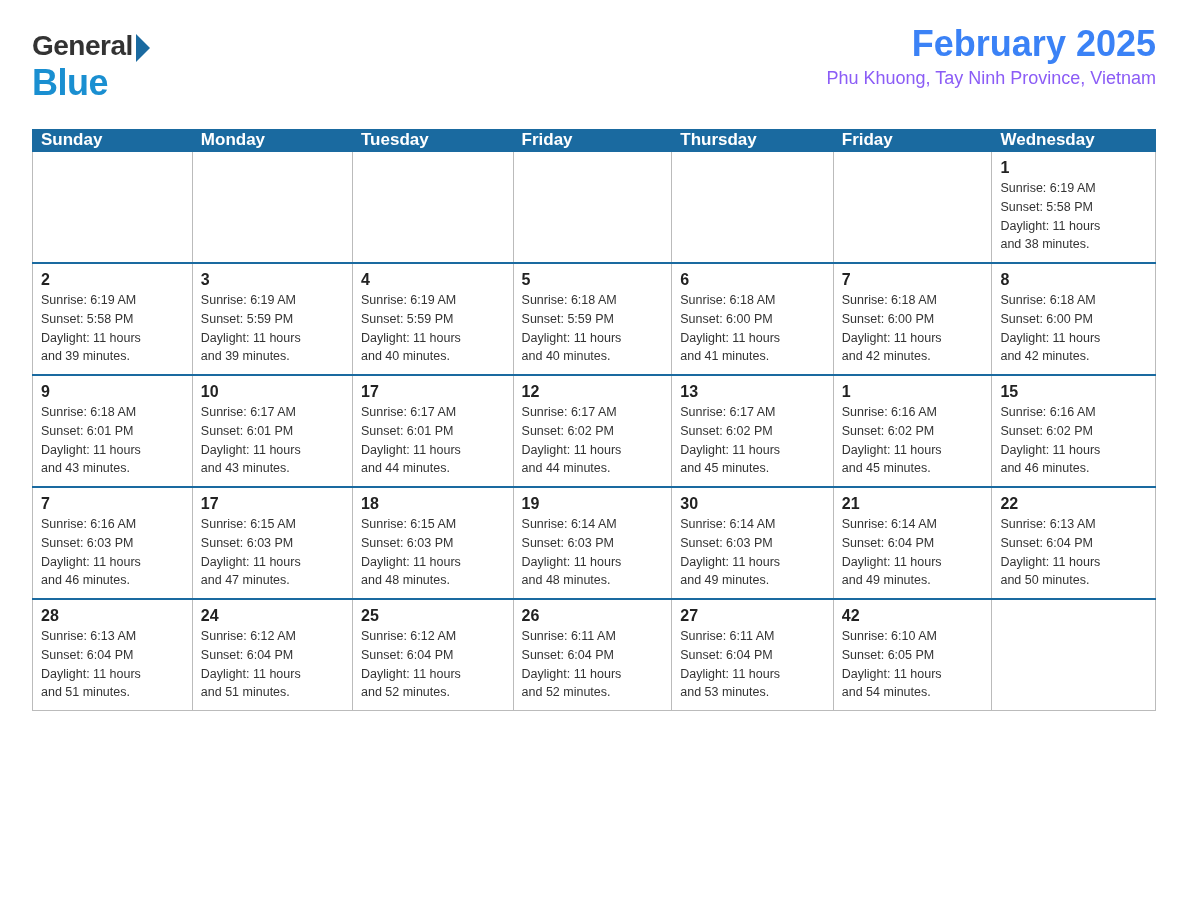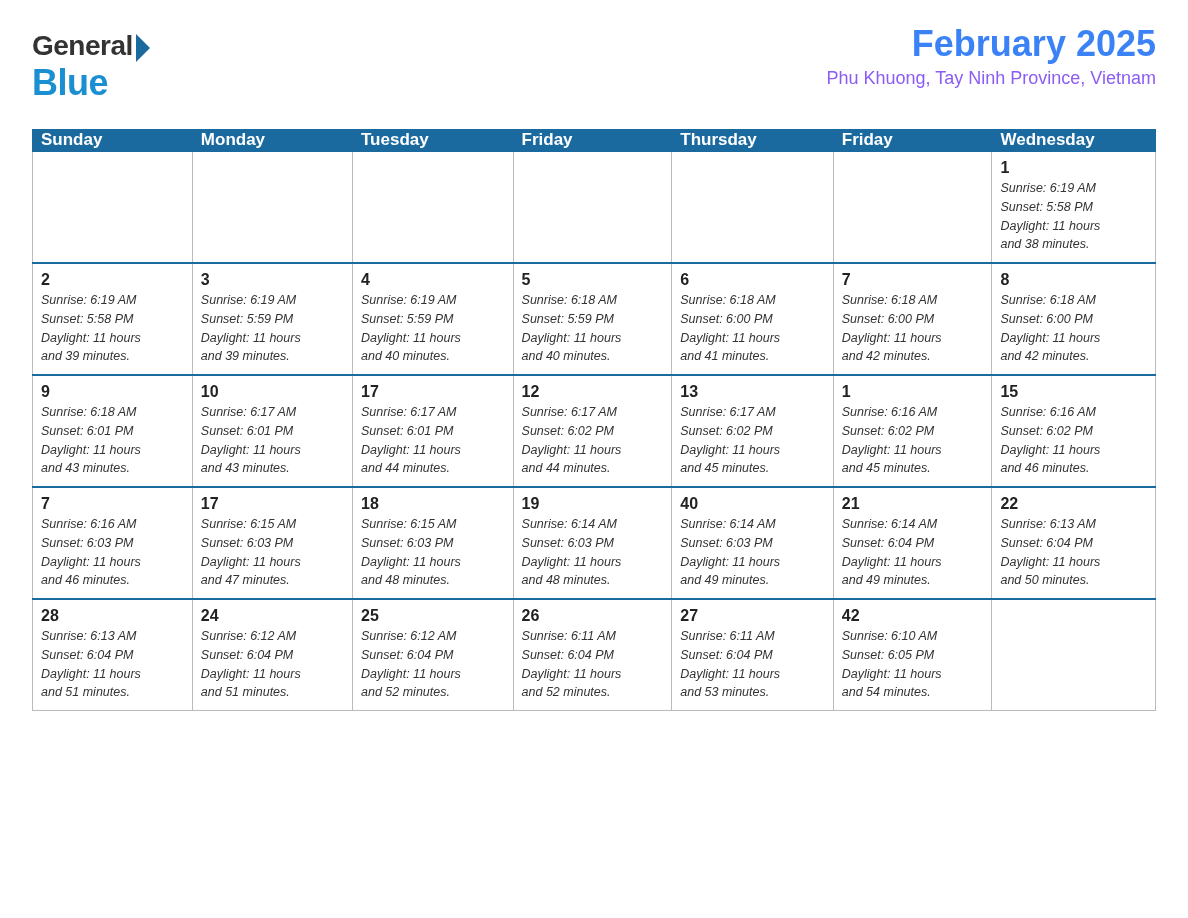--- a/index.html
+++ b/index.html
@@ -97,21 +97,20 @@
       font-size: 16px;
       font-weight: bold;
       color: #222;
       display: block;
       margin-bottom: 2px;
     }
     .day-info {
       font-size: 12.5px;
       color: #333;
       line-height: 1.5;
-      font-style: italic;
     }
     .empty-cell {
       background: #f5f5f5;
     }
   </style>
 </head>
 <body>
 
 <div class="page">
   <div class="header-row">
@@ -224,21 +223,21 @@
           </td>
           <td>
             <span class="day-num">18</span>
             <div class="day-info">Sunrise: 6:15 AM<br>Sunset: 6:03 PM<br>Daylight: 11 hours<br>and 48 minutes.</div>
           </td>
           <td>
             <span class="day-num">19</span>
             <div class="day-info">Sunrise: 6:14 AM<br>Sunset: 6:03 PM<br>Daylight: 11 hours<br>and 48 minutes.</div>
           </td>
           <td>
-            <span class="day-num">40</span>
+            <span class="day-num">30</span>
             <div class="day-info">Sunrise: 6:14 AM<br>Sunset: 6:03 PM<br>Daylight: 11 hours<br>and 49 minutes.</div>
           </td>
           <td>
             <span class="day-num">21</span>
             <div class="day-info">Sunrise: 6:14 AM<br>Sunset: 6:04 PM<br>Daylight: 11 hours<br>and 49 minutes.</div>
           </td>
           <td>
             <span class="day-num">22</span>
             <div class="day-info">Sunrise: 6:13 AM<br>Sunset: 6:04 PM<br>Daylight: 11 hours<br>and 50 minutes.</div>
           </td>

